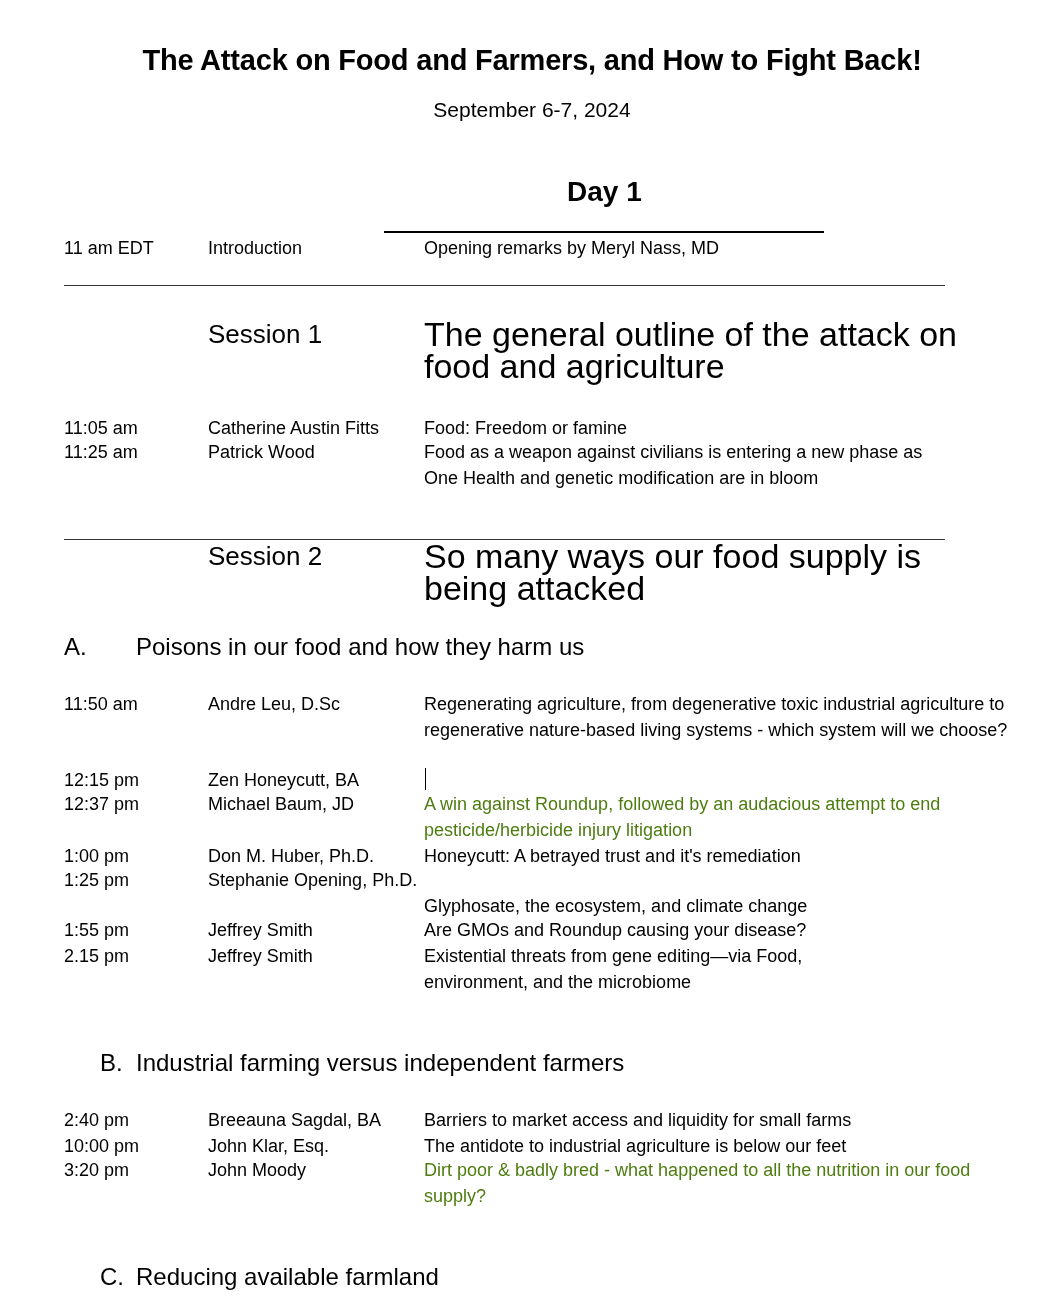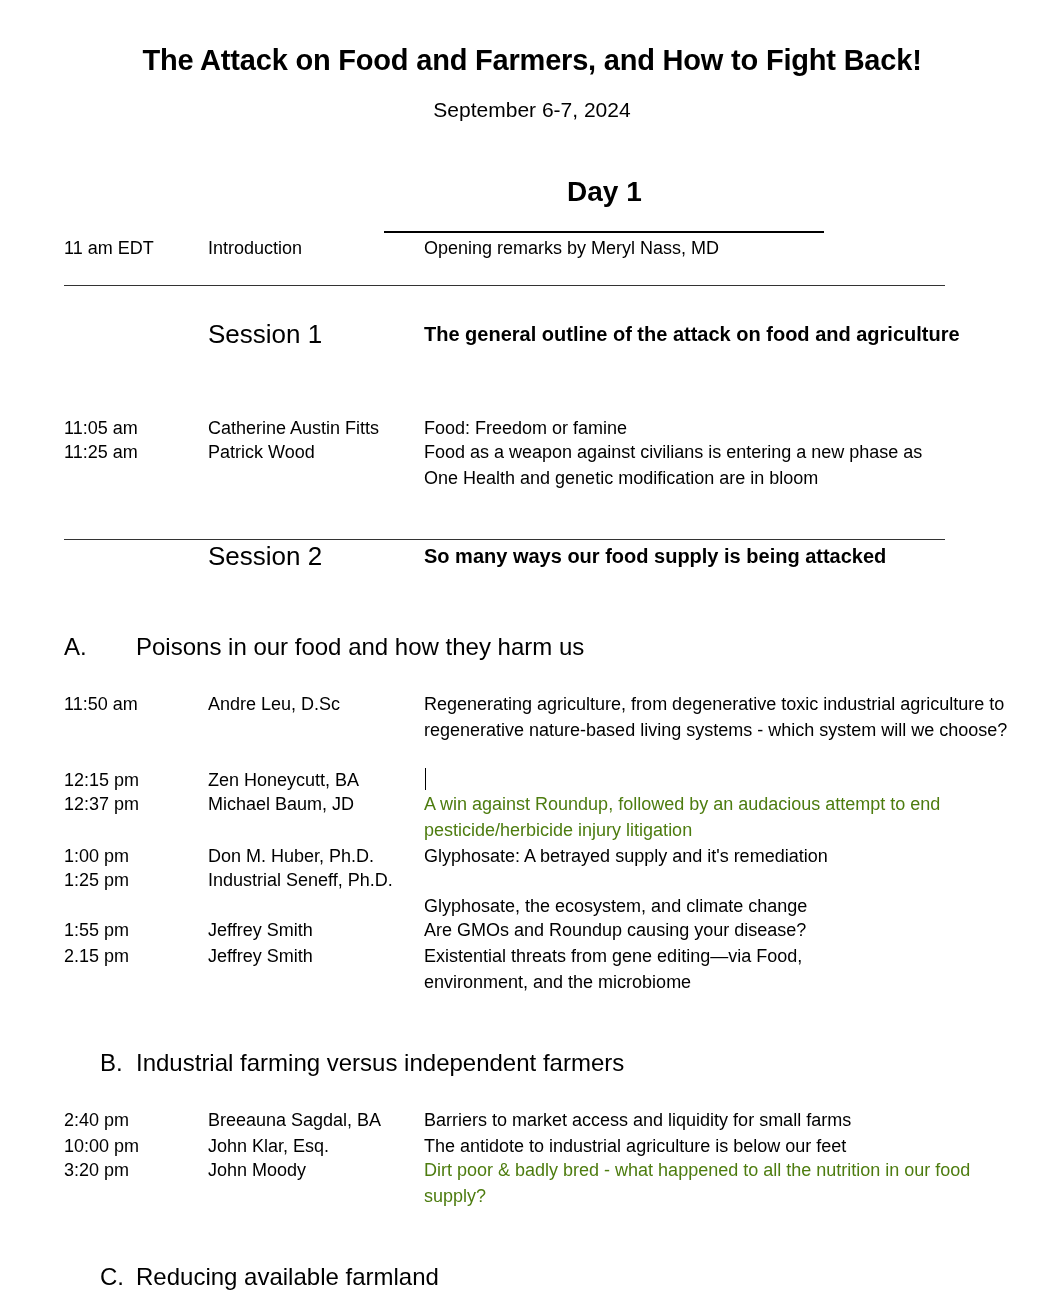--- a/index.html
+++ b/index.html
@@ -12,21 +12,21 @@
     .title { left: 0; width: 1064px; top: 44px; text-align: center; font-size: 29px; font-weight: bold; letter-spacing: -0.2px; }
     .subtitle { left: 0; width: 1064px; top: 98px; text-align: center; font-size: 21px; }
     .day { left: 567px; top: 176px; font-size: 28px; font-weight: bold; }
     .rule-short { left: 384px; top: 231px; width: 440px; height: 2px; background: #000; }
     .rule-long { left: 64px; width: 881px; height: 1px; background: #333; }
     .t { font-size: 18px; line-height: 25.5px; }
     .col-time { left: 64px; }
     .col-speaker { left: 208px; }
     .col-topic { left: 424px; white-space: normal; }
     .session-label { left: 208px; font-size: 26px; font-weight: normal; }
-    .session-title { left: 424px; width: 580px; font-size: 20px; font-weight: bold; line-height: 32px; white-space: normal; }
+    .session-title { left: 424px; width: 580px; font-size: 34px; font-weight: normal; line-height: 32px; white-space: normal; }
     .section { font-size: 24px; }
     .grey { color: #4d7c0f; }
     .cursor { display: inline-block; width: 1px; height: 22px; background: #000; vertical-align: -4px; margin-left: 1px; }
   </style>
 </head>
 <body>
 
 <div class="abs title">The Attack on Food and Farmers, and How to Fight Back!</div>
 <div class="abs subtitle">September 6-7, 2024</div>
 <div class="abs day">Day 1</div>
@@ -63,24 +63,24 @@
 <div class="abs t col-time" style="top:768px">12:15 pm</div>
 <div class="abs t col-speaker" style="top:768px">Zen Honeycutt, BA</div>
 <div class="abs t col-topic" style="top:768px; width:600px"><span class="cursor"></span></div>
 
 <div class="abs t col-time" style="top:792px">12:37 pm</div>
 <div class="abs t col-speaker" style="top:792px">Michael Baum, JD</div>
 <div class="abs t col-topic grey" style="top:792px; width:580px">A win against Roundup, followed by an audacious attempt to end pesticide/herbicide injury litigation</div>
 
 <div class="abs t col-time" style="top:844px">1:00 pm</div>
 <div class="abs t col-speaker" style="top:844px">Don M. Huber, Ph.D.</div>
-<div class="abs t col-topic" style="top:844px; width:600px">Glyphosate: A betrayed supply and it's remediation</div>
+<div class="abs t col-topic" style="top:844px; width:600px">Honeycutt: A betrayed trust and it's remediation</div>
 
 <div class="abs t col-time" style="top:868px">1:25 pm</div>
-<div class="abs t col-speaker" style="top:868px">Industrial Seneff, Ph.D.</div>
+<div class="abs t col-speaker" style="top:868px">Stephanie Opening, Ph.D.</div>
 <div class="abs t col-topic" style="top:894px; width:600px">Glyphosate, the ecosystem, and climate change</div>
 
 <div class="abs t col-time" style="top:918px">1:55 pm</div>
 <div class="abs t col-speaker" style="top:918px">Jeffrey Smith</div>
 <div class="abs t col-topic" style="top:918px; width:600px">Are GMOs and Roundup causing your disease?</div>
 
 <div class="abs t col-time" style="top:944px">2.15 pm</div>
 <div class="abs t col-speaker" style="top:944px">Jeffrey Smith</div>
 <div class="abs t col-topic" style="top:944px; width:480px">Existential threats from gene editing—via Food, environment, and the microbiome</div>
 

